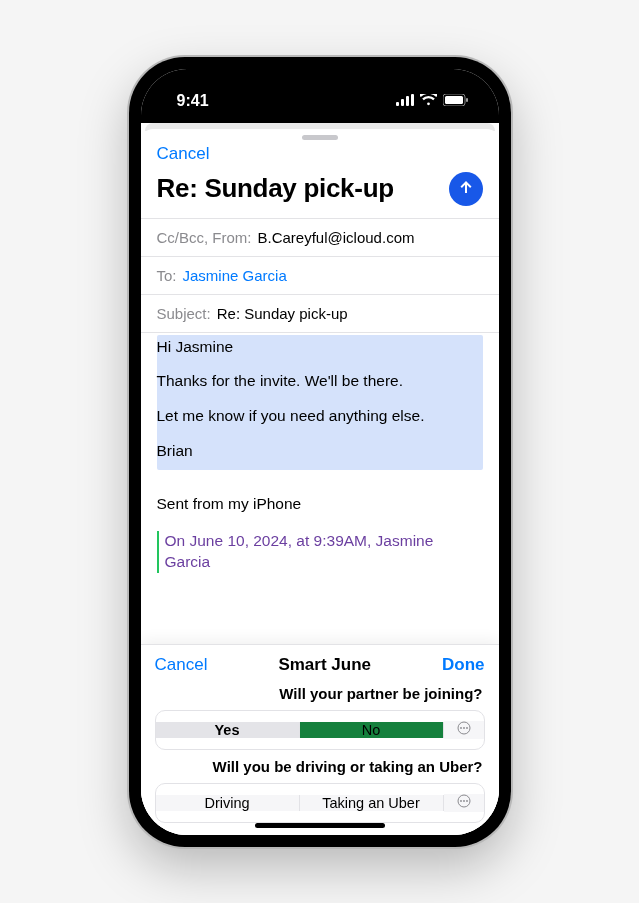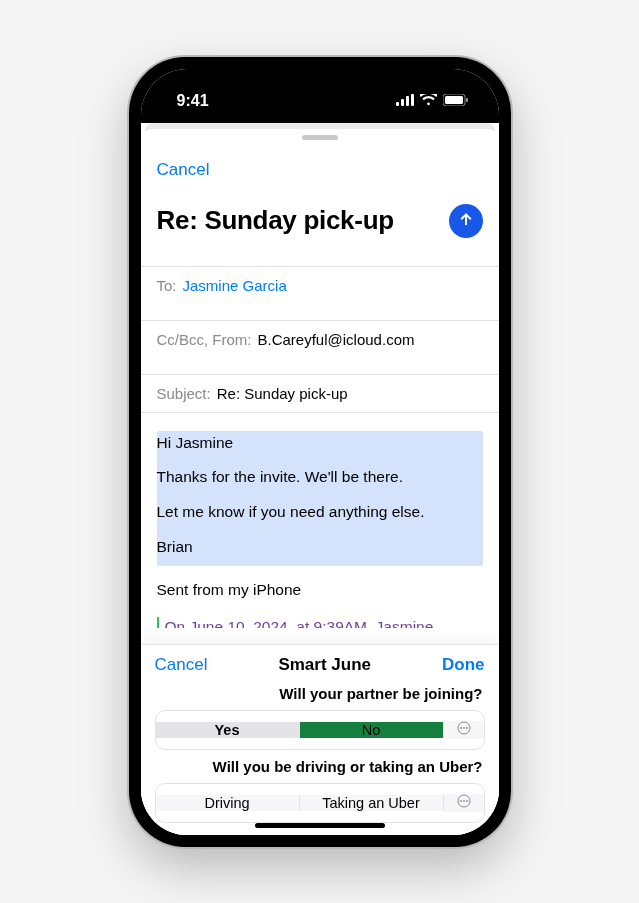--- a/index.html
+++ b/index.html
@@ -62,21 +62,20 @@
 
   .compose-sheet {
     background: #fff;
     border-top-left-radius: 12px;
     border-top-right-radius: 12px;
     flex: 1;
     display: flex;
     flex-direction: column;
     overflow: hidden;
     margin-top: -2px;
-    gap: 16px;
   }
 
   .grabber {
     width: 36px; height: 5px;
     background: #c8c8cc;
     border-radius: 3px;
     margin: 6px auto 2px;
   }
 
   .top-row {
@@ -248,42 +247,42 @@
         <div class="send-btn">
           <span>
             <svg width="18" height="18" viewBox="0 0 18 18">
                 <path d="M9 3l5.5 5.5-1.4 1.4L10 6.8V15H8V6.8L4.9 9.9 3.5 8.5 9 3z" fill="#fff"></path>
               </svg>
           </span>
         </div>
       </div>
 
       <div class="field">
+        <span class="field-label">Cc/Bcc, From:</span>
+        <span class="field-value">B.Careyful@icloud.com</span>
+      </div>
+
+      <div class="field">
         <span class="field-label">To:</span>
         <span class="recipient">Jasmine Garcia</span>
-      </div>
-
-      <div class="field">
-        <span class="field-label">Cc/Bcc, From:</span>
-        <span class="field-value">B.Careyful@icloud.com</span>
       </div>
 
       <div class="field" style="border-bottom:1px solid #e3e3e6;">
         <span class="field-label">Subject:</span>
         <span class="field-value">Re: Sunday pick-up</span>
       </div>
 
       <div class="body-area">
         <div class="highlight">
           <div class="body-block">Hi Jasmine</div>
           <div class="body-block">Thanks for the invite. We'll be there.</div>
           <div class="body-block">Let me know if you need anything else.</div>
           <div class="body-block" style="margin-bottom:6px">Brian</div>
         </div>
-        <div class="signature" style="margin-top:14px">Sent from my iPhone</div>
+        <div class="signature" style="margin-top:24px">Sent from my iPhone</div>
         <div class="quoted">
           <span class="quoted-meta">On June 10, 2024, at 9:39AM, Jasmine Garcia</span>
         </div>
       </div>
 
       <div class="smart-reply-panel">
         <div class="sr-header">
           <span class="sr-link">Cancel</span>
           <span class="sr-title">Smart June</span>
           <span class="sr-link sr-done">Done</span>

